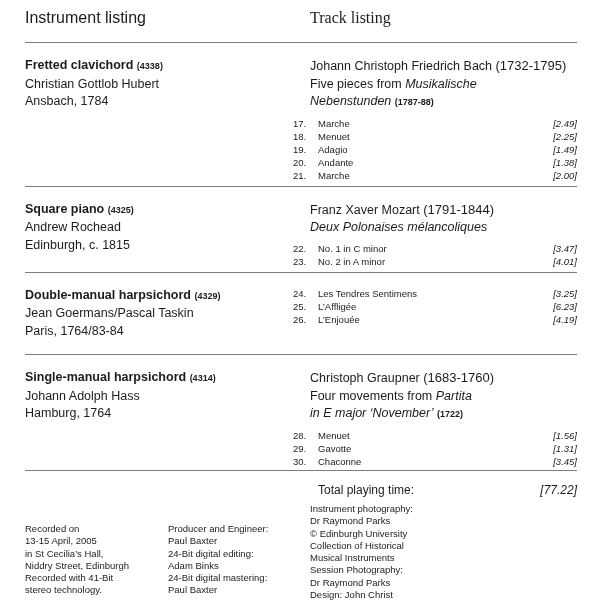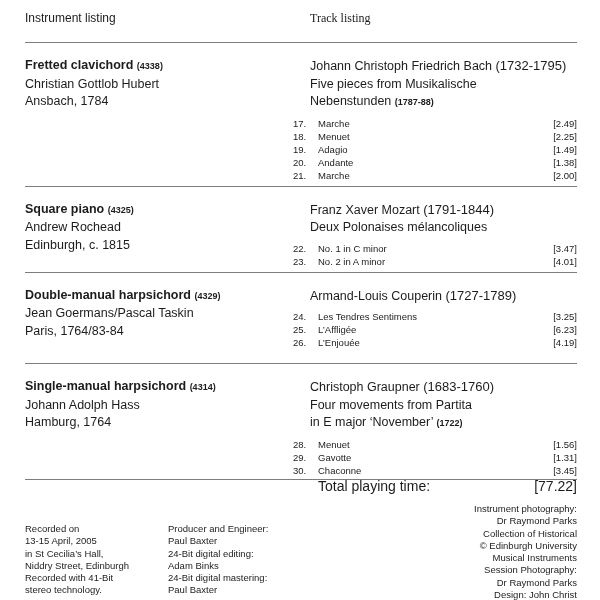--- a/index.html
+++ b/index.html
@@ -10,49 +10,49 @@
     color:#1c1c1c;
     -webkit-font-smoothing:antialiased;
   }
   .page {
     position:relative;
     width:600px; height:600px;
     padding:10px 23px 0 25px;
     background:#ffffff;
     overflow:hidden;
   }
-  .header-row { display:flex; font-size:12px; line-height:16px; margin-bottom:16px; }
+  .header-row { display:flex; font-size:16px; line-height:16px; margin-bottom:16px; }
   .col-left  { width:268px; flex-shrink:0; }
   .col-right { flex:1; min-width:0; }
   .indent    { padding-left:17px; }
   .divider   { border-top:1px solid #7d7d7d; height:0; }
   .section   { display:flex; padding:7px 0 4px 0;margin-top:7px; }
   .sec-idx-2 { padding-bottom:14px; }
   .sec-idx-3 { padding-bottom:2px; }
   .inst-line { font-size:12.5px; line-height:17.5px; }
   .inst-name { font-weight:bold; }
   .cat-no    { font-size:9px; font-weight:bold; }
   .composer-block { padding-left:17px; font-size:12.5px; line-height:17.5px; margin-bottom:5px; }
-  .seg-italic { }
+  .seg-italic { font-style:italic; }
   .seg-small  { font-size:9px; font-style:normal;font-weight:bold; }
   .dates      { font-size:13px; }
   .track-row  { display:flex; font-size:9.5px; line-height:13px; }
   .track-num  { width:25px; flex-shrink:0; }
   .track-title{ flex:1; min-width:0; }
-  .track-time { text-align:left; white-space:nowrap; }
-  .total-row  { display:flex; padding-top:0; font-size:14px; line-height:13px; }
+  .track-time { text-align:left; white-space:nowrap;font-style:italic; }
+  .total-row  { display:flex; padding-top:13px; font-size:12px; line-height:13px; }
   .total-right{ flex:1; min-width:0; display:flex; padding-left:25px; }
   .total-label{ flex:1; }
   .credits {
     position:absolute; left:25px; right:23px; top:503px;
     display:flex; font-size:9.5px; line-height:12.3px;
   }
   .credit-col-1 { width:143px; flex-shrink:0; padding-top:20px; }
   .credit-col-2 { width:142px; flex-shrink:0; padding-top:20px; }
-  .credit-col-3 { flex:1; min-width:0;text-align:right; }
+  .credit-col-3 { flex:1; min-width:0; }
 </style>
 </head>
 <body>
 
 <div class="page">
 
   <div class="header-row">
     <div class="col-left">Instrument listing</div>
     <div class="col-right">
       <span class="indent" style="display:block;font-family:Liberation Serif, serif;">Track listing</span>
@@ -126,23 +126,20 @@
         </div>
       </div>
       <div class="divider"></div>
       <div class="section sec-idx-2">
         <div class="col-left">
           <div class="inst-line"><span class="inst-name">Double-manual harpsichord</span> <span class="cat-no">(4329)</span></div>
           <div class="inst-line">Jean Goermans/Pascal Taskin</div>
           <div class="inst-line">Paris, 1764/83-84</div>
         </div>
         <div class="col-right">
-          <div class="composer-block">
-            <div><span>Armand-Louis Couperin</span> <span class="dates">(1727-1789)</span></div>
-          </div>
           <div class="track-row">
             <span class="track-num">24.</span>
             <span class="track-title">Les Tendres Sentimens</span>
             <span class="track-time">[3.25]</span>
           </div>
           <div class="track-row">
             <span class="track-num">25.</span>
             <span class="track-title">L’Affligée</span>
             <span class="track-time">[6.23]</span>
           </div>
@@ -207,22 +204,22 @@
         <div>Producer and Engineer:</div>
         <div>Paul Baxter</div>
         <div>24-Bit digital editing:</div>
         <div>Adam Binks</div>
         <div>24-Bit digital mastering:</div>
         <div>Paul Baxter</div>
       </div>
     <div class="credit-col-3" id="credits-photography">
         <div>Instrument photography:</div>
         <div>Dr Raymond Parks</div>
+        <div>© Edinburgh University</div>
         <div>Collection of Historical</div>
-        <div>© Edinburgh University</div>
         <div>Musical Instruments</div>
         <div>Session Photography:</div>
         <div>Dr Raymond Parks</div>
         <div>Design: John Christ</div>
       </div>
   </div>
 
 </div>
 
 </body></html>

